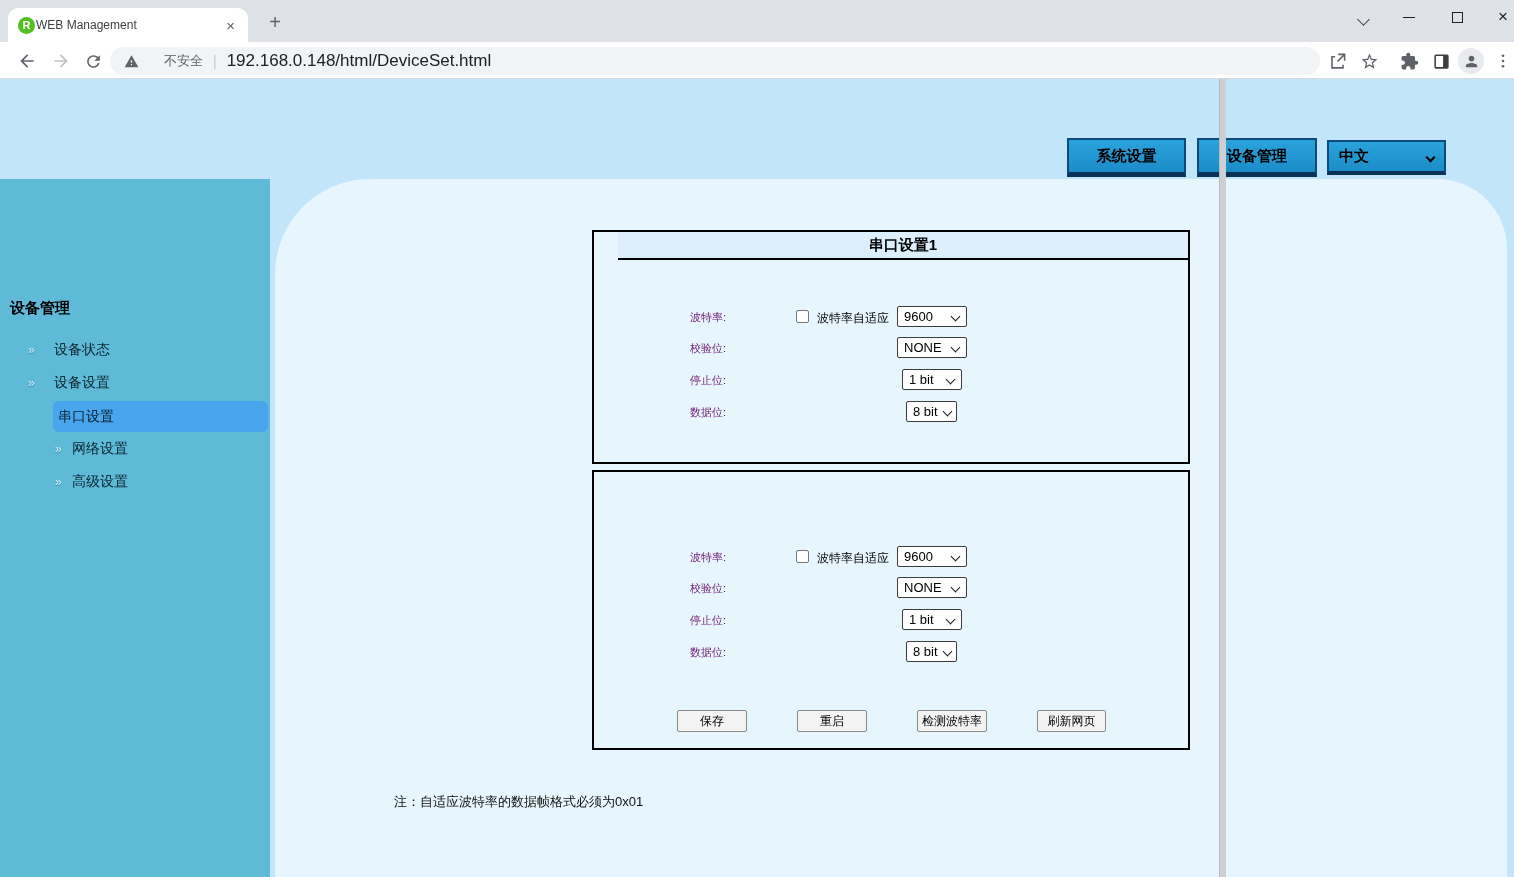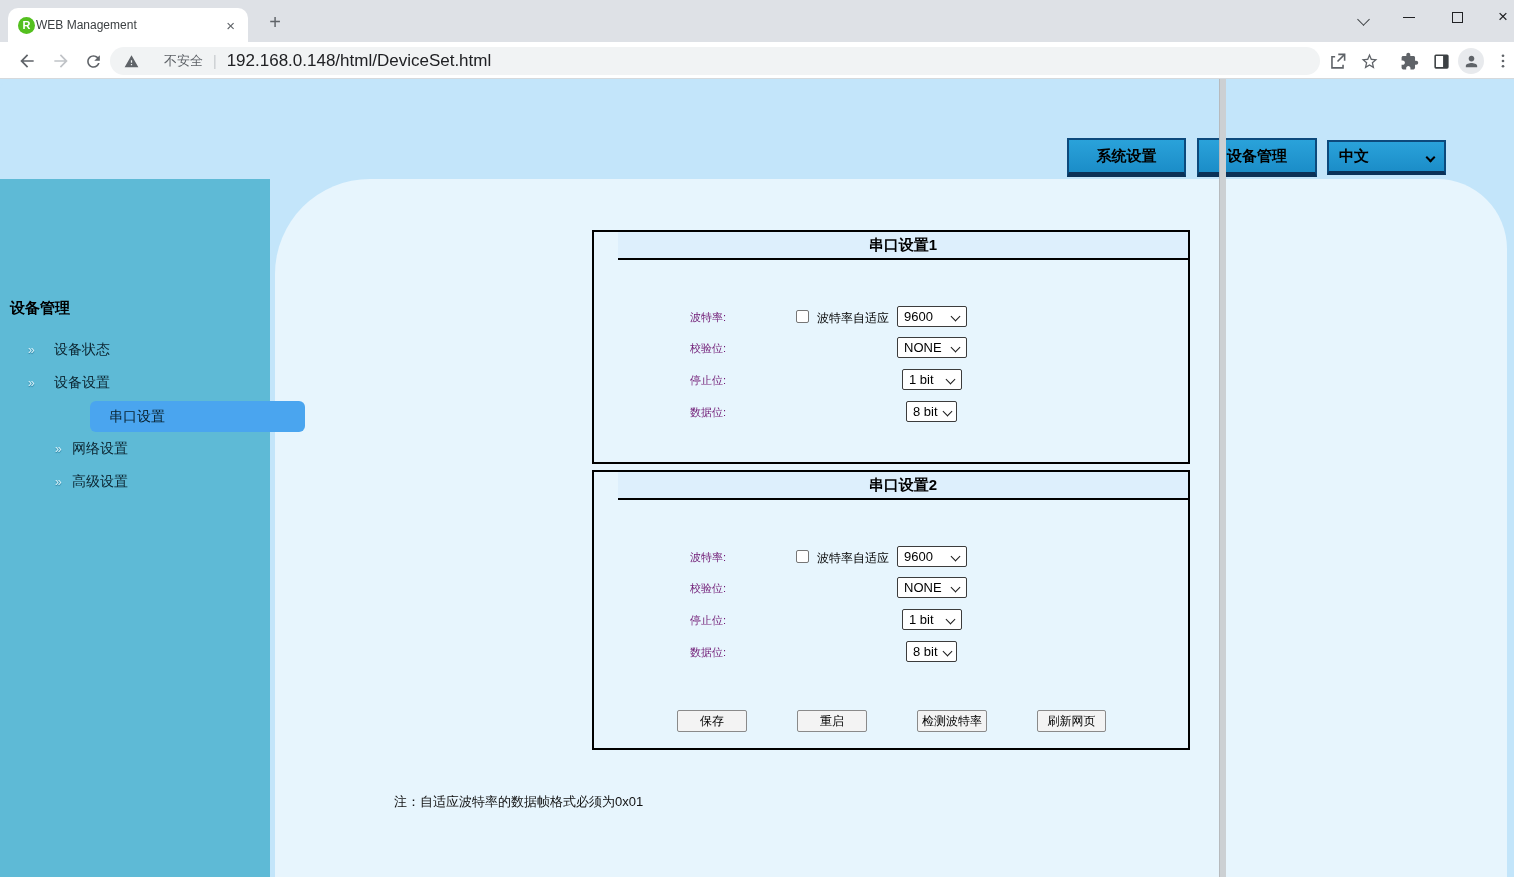--- a/index.html
+++ b/index.html
@@ -60,21 +60,21 @@
     display:flex; align-items:center; padding-left:10px; cursor:pointer;text-align:center;
   }
   .lang-chev { position:absolute; right:10px; top:12px; width:7px; height:7px; border-right:2px solid #000; border-bottom:2px solid #000; transform:rotate(45deg); }
 
   .sidebar { position:absolute; left:0; top:100px; width:270px; height:698px; background:#5ebad6; }
   .sb-title { position:absolute; left:10px; top:120px; font-size:15px; font-weight:bold; color:#000; }
   .sb-item { position:absolute; font-size:14px; color:#0b2430; cursor:pointer; }
   .sb-arrow { position:absolute; font-size:12px; color:#d8f1f9; text-shadow:0 1px 1px #2c7f9e; }
   .sb-selected {
     position:absolute; left:53px; top:222px; width:215px; height:31px; background:#4aa5ef; border-radius:6px;
-    display:flex; align-items:center; padding-left:19px; font-size:14px; color:#08202c; cursor:pointer;margin-left:37px;
+    display:flex; align-items:center; padding-left:5px; font-size:14px; color:#08202c; cursor:pointer;
   }
 
   .card { position:absolute; left:275px; top:100px; width:1232px; height:698px; background:#e7f5fd; border-radius:95px 70px 0 0; }
 
   .panel { position:absolute; left:592px; width:598px; border:2px solid #000; background:#e7f5fd;padding-left:24px; }
   .panel1 { top:151px; height:234px; }
   .panel2 { top:391px; height:280px; }
   .panel-header {
     height:28px; background:#ddeffc; border-bottom:2px solid #000; display:flex; align-items:center; justify-content:center;
     font-size:15px; font-weight:bold; color:#000;
@@ -232,21 +232,20 @@
       <span class="flabel">停止位:</span>
       <span class="sel sel-b">1 bit</span>
     </div>
     <div class="frow r4">
       <span class="flabel">数据位:</span>
       <span class="sel sel-c">8 bit</span>
     </div>
   </div>
 
   <div class="panel panel2">
-    <div class="panel-header">串口设置2</div>
     <div class="frow r1">
       <span class="flabel">波特率:</span>
       <span class="cbox"></span>
       <span class="cblabel">波特率自适应</span>
       <span class="sel sel-a">9600</span>
     </div>
     <div class="frow r2">
       <span class="flabel">校验位:</span>
       <span class="sel sel-a">NONE</span>
     </div>

